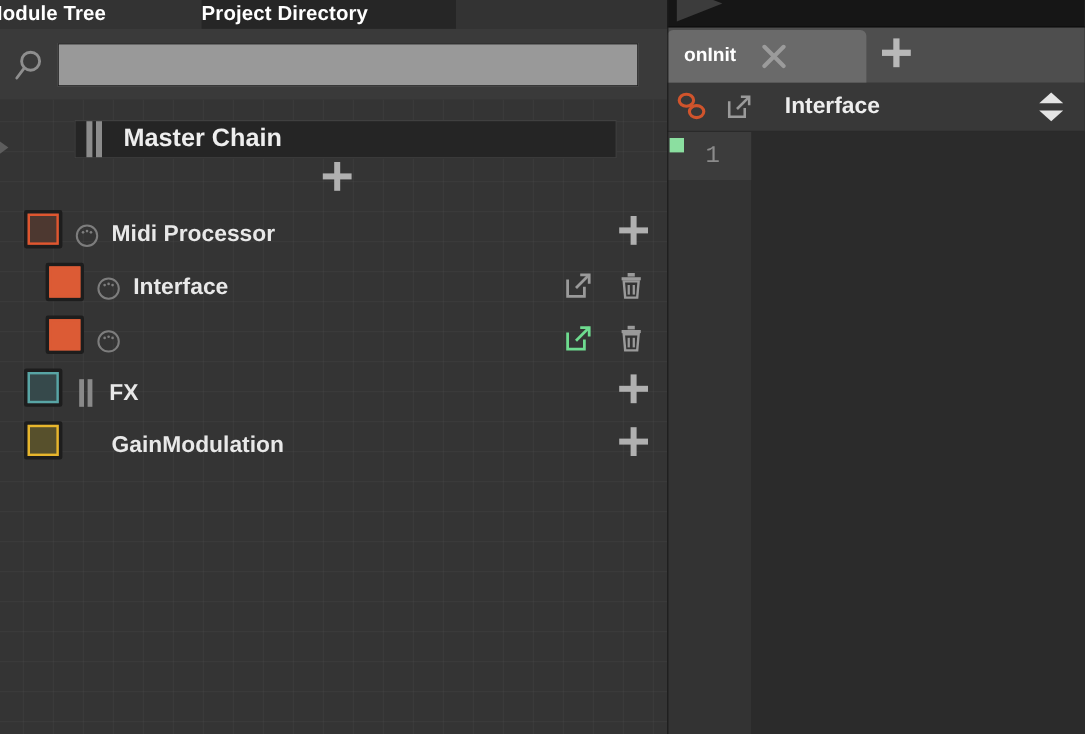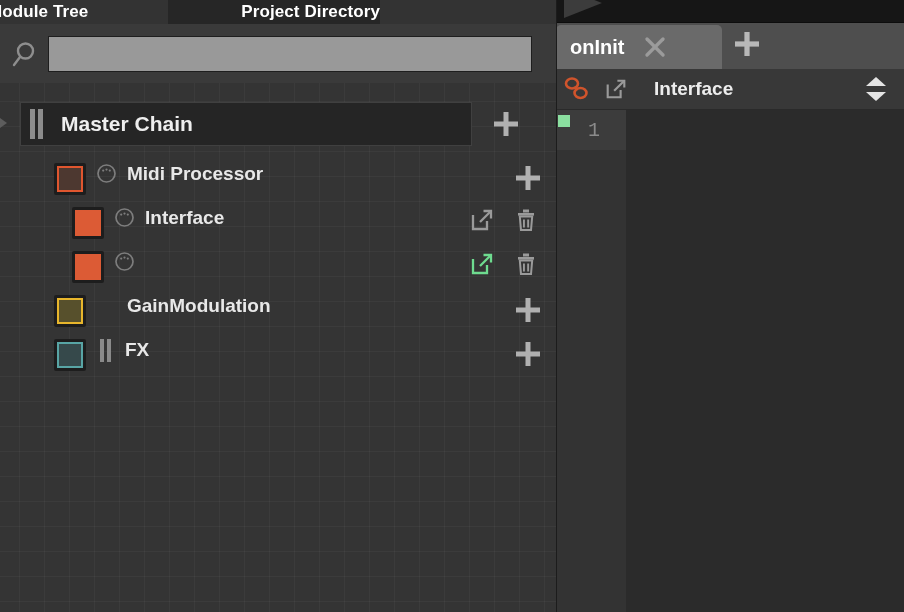--- a/index.html
+++ b/index.html
@@ -48,21 +48,21 @@
     position: relative;
     height: 24px;
     background: #333333;
     display: flex;
     align-items: stretch;
     z-index: 4;
   }
   .ltab {
     display: flex;
     align-items: center;
-    justify-content: flex-end;
+    justify-content: flex-start;
     font-size: 17px;
     font-weight: bold;
     color: #ffffff;
     letter-spacing: .1px;
     white-space: nowrap;
   }
   .ltab.module { width: 180px; padding-left: 0; margin-left: -12px; justify-content: flex-start; padding-left: 0px;}
   .ltab.active {
     background: #262626;
   }
@@ -106,20 +106,21 @@
   }
 
   
   #master-chain-row {
     position: absolute;
     left: 0; top: 100px;
     width: 556px; height: 48px;
     display: flex;
     align-items: center;
     z-index: 3;
+    flex-direction: column;
   }
   #master-chain-box {
     margin-left: 20px;
     width: 452px;
     height: 44px;
     background: #252525;
     border: 1px solid #404040;
     box-sizing: border-box;
     display: flex;
     align-items: center;
@@ -146,22 +147,21 @@
   #tree-rows {
     position: absolute;
     left: 0; top: 163px;
     width: 556px;
     z-index: 3;
   }
   .trow {
     position: relative;
     height: 44px;
     display: flex;
-    align-items: flex-start;
-    padding-left: 34px;
+    align-items: flex-end;
   }
   .swatch {
     width: 32px; height: 32px;
     border: 3px solid #1d1d1d;
     box-sizing: border-box;
     border-radius: 2px;
     flex: none;
   }
   .swatch .inner {
     width: 100%; height: 100%;
@@ -225,21 +225,21 @@
     position: relative;
     height: 44px;
     background: #6a6a6a;
     border-radius: 5px 5px 0 0;
     display: flex;
     align-items: center;
     padding: 0 0 0 14px;
     min-width: 152px;
   }
   #code-tab-label {
-    font-size: 20px;
+    font-size: 16px;
     font-weight: bold;
     color: #ffffff;
   }
   #code-tab-close {
     margin-left: 18px;
     margin-right: 8px;
     display: flex; align-items: center; justify-content: center;
     width: 26px; height: 26px;
   }
   #code-tab-add {
@@ -455,37 +455,20 @@
               <path d="M14.5 4 L22 4 L22 11.5" fill="none" stroke="#6edb8f" stroke-width="2.3"></path>
             </svg>
           </div>
           <div class="icon-btn" style="margin-right:8px;">
             <svg width="24" height="26" viewBox="0 0 24 26">
               <rect x="4" y="6" width="16" height="2.6" fill="#9a9a9a"></rect>
               <rect x="9" y="2.5" width="6" height="3" fill="#9a9a9a"></rect>
               <path d="M5.8 9.5 L18.2 9.5 L17 23 L7 23 Z" fill="none" stroke="#9a9a9a" stroke-width="2"></path>
               <rect x="9" y="12.5" width="1.9" height="8" fill="#9a9a9a"></rect>
               <rect x="13.2" y="12.5" width="1.9" height="8" fill="#9a9a9a"></rect>
-            </svg>
-          </div>
-        </div>
-      </div>
-
-      <div class="trow">
-        <div style="width:20px;"></div>
-        <div class="swatch">
-          <div class="inner" style="border-color:#e8b62c; background:#57502c;"></div>
-        </div>
-        <div style="width:41px;"></div>
-        <span class="trow-label">GainModulation</span>
-        <div class="row-actions">
-          <div class="plus-btn">
-            <svg width="30" height="30" viewBox="0 0 30 30">
-              <rect x="12.5" y="3" width="5" height="24" fill="#b0b0b0"></rect>
-              <rect x="3" y="12.5" width="24" height="5" fill="#b0b0b0"></rect>
             </svg>
           </div>
         </div>
       </div>
 
       <div class="trow">
         <div style="width:20px;"></div>
         <div class="swatch">
           <div class="inner" style="border-color:#58a5a5; background:#36494b;"></div>
         </div>
@@ -499,20 +482,37 @@
         <div class="row-actions">
           <div class="plus-btn">
             <svg width="30" height="30" viewBox="0 0 30 30">
               <rect x="12.5" y="3" width="5" height="24" fill="#b0b0b0"></rect>
               <rect x="3" y="12.5" width="24" height="5" fill="#b0b0b0"></rect>
             </svg>
           </div>
         </div>
       </div>
 
+      <div class="trow">
+        <div style="width:20px;"></div>
+        <div class="swatch">
+          <div class="inner" style="border-color:#e8b62c; background:#57502c;"></div>
+        </div>
+        <div style="width:41px;"></div>
+        <span class="trow-label">GainModulation</span>
+        <div class="row-actions">
+          <div class="plus-btn">
+            <svg width="30" height="30" viewBox="0 0 30 30">
+              <rect x="12.5" y="3" width="5" height="24" fill="#b0b0b0"></rect>
+              <rect x="3" y="12.5" width="24" height="5" fill="#b0b0b0"></rect>
+            </svg>
+          </div>
+        </div>
+      </div>
+
     </div>
   </div>
 
   <div id="panel-divider"></div>
 
   <div id="right-panel">
 
     <div id="right-topstrip">
       <div id="play-triangle">
         <svg width="46" height="36" viewBox="0 0 46 36">

